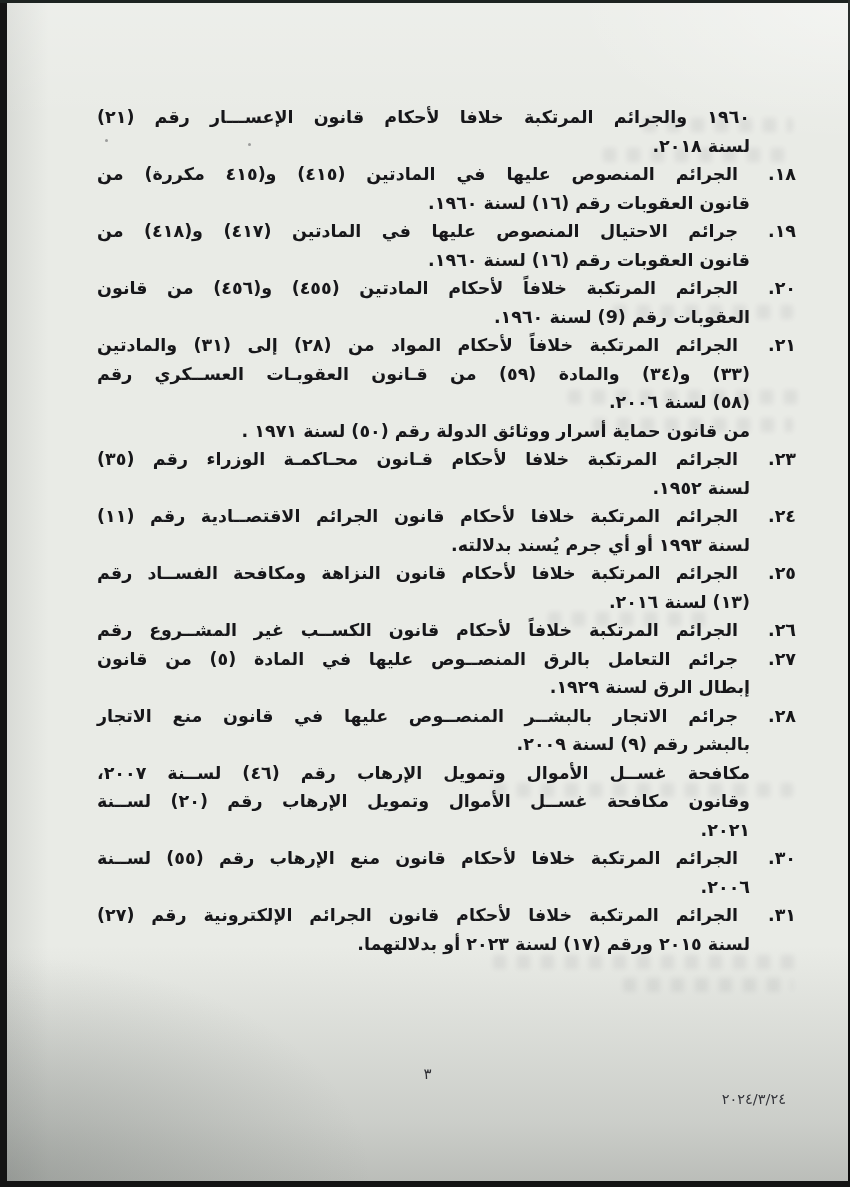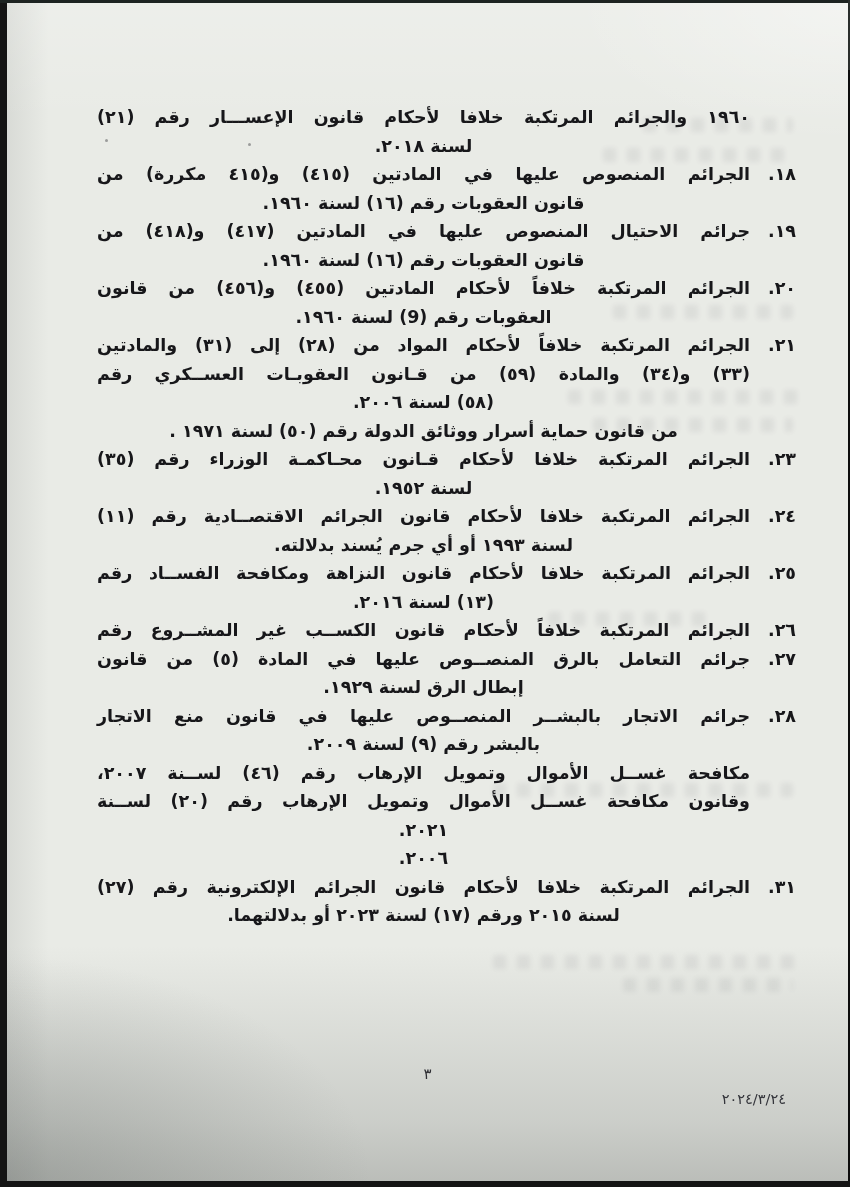--- a/index.html
+++ b/index.html
@@ -38,25 +38,26 @@
   }
   .line {
     font-size: 17.5px;
     font-weight: bold;
     line-height: 28.5px;
     text-align: right;
     white-space: normal;
     letter-spacing: 0;
   }
   .line.j { text-align-last: justify; }
-  .line.cont { padding-right: 46px; text-align: center; }
+  .line.cont { padding-right: 46px; }
   .num {
     display: inline-block;
     width: 46px;
     text-align: center;
+    margin-left: 12px;
   }
 
   
   .page-number {
     position: absolute;
     left: 0; right: 0;
     top: 1062px;
     text-align: center;
     font-size: 15px;
     font-weight: 400;
@@ -125,20 +126,21 @@
         <div class="line j"><span class="num">٢٥.</span>الجرائم المرتكبة خلافا لأحكام قانون النزاهة ومكافحة الفســاد رقم</div>
         <div class="line cont">(١٣) لسنة ٢٠١٦.</div>
         <div class="line j"><span class="num">٢٦.</span>الجرائم المرتكبة خلافاً لأحكام قانون الكســب غير المشــروع رقم</div>
         <div class="line j"><span class="num">٢٧.</span>جرائم التعامل بالرق المنصــوص عليها في المادة (٥) من قانون</div>
         <div class="line cont">إبطال الرق لسنة ١٩٢٩.</div>
         <div class="line j"><span class="num">٢٨.</span>جرائم الاتجار بالبشــر المنصــوص عليها في قانون منع الاتجار</div>
         <div class="line cont">بالبشر رقم (٩) لسنة ٢٠٠٩.</div>
         <div class="line j cont">مكافحة غســل الأموال وتمويل الإرهاب رقم (٤٦) لســنة ٢٠٠٧،</div>
         <div class="line j cont">وقانون مكافحة غســل الأموال وتمويل الإرهاب رقم (٢٠) لســنة</div>
         <div class="line cont">٢٠٢١.</div>
+        <div class="line j"><span class="num">٣٠.</span>الجرائم المرتكبة خلافا لأحكام قانون منع الإرهاب رقم (٥٥) لســنة</div>
         <div class="line cont">٢٠٠٦.</div>
         <div class="line j"><span class="num">٣١.</span>الجرائم المرتكبة خلافا لأحكام قانون الجرائم الإلكترونية رقم (٢٧)</div>
         <div class="line cont">لسنة ٢٠١٥ ورقم (١٧) لسنة ٢٠٢٣ أو بدلالتهما.</div>
       </div>
 
     <div class="page-number">٣</div>
 
     <div class="footer-date">٢٠٢٤/٣/٢٤</div>
 
     <div class="ghost" style="right:55px;top:115px;width:150px;"></div>

